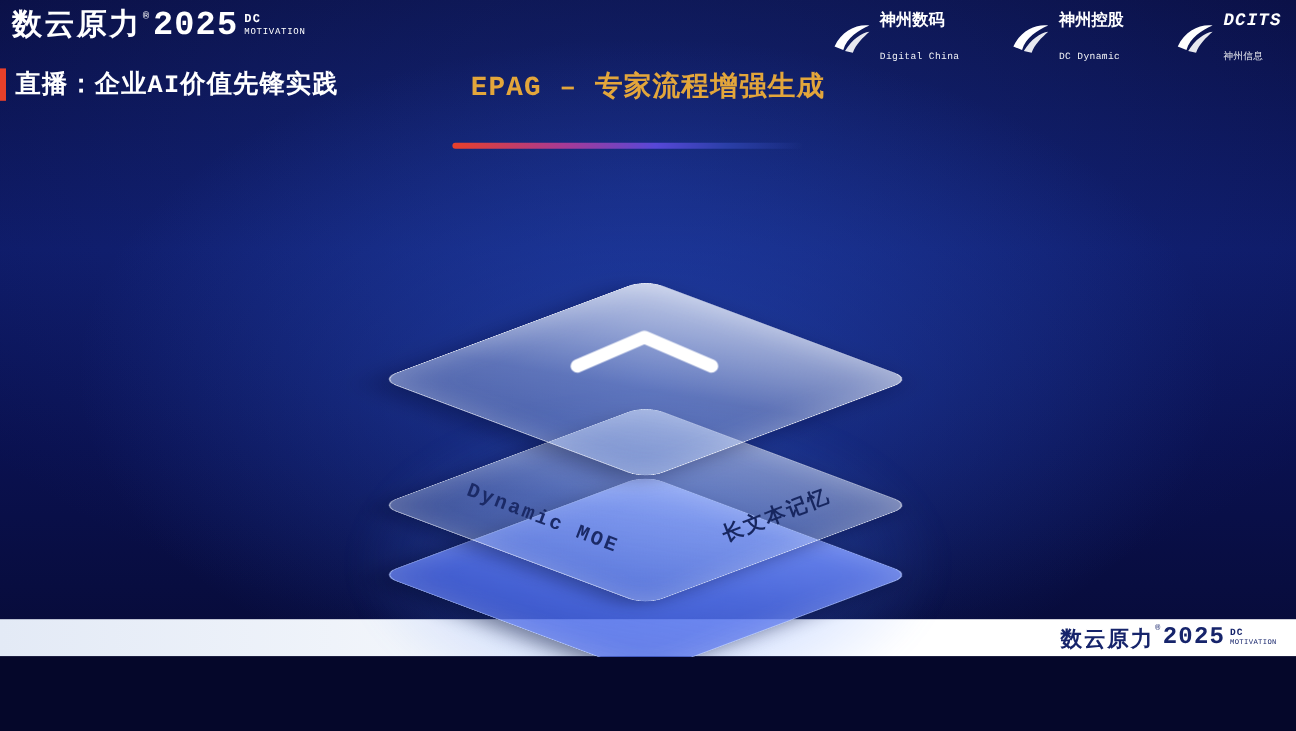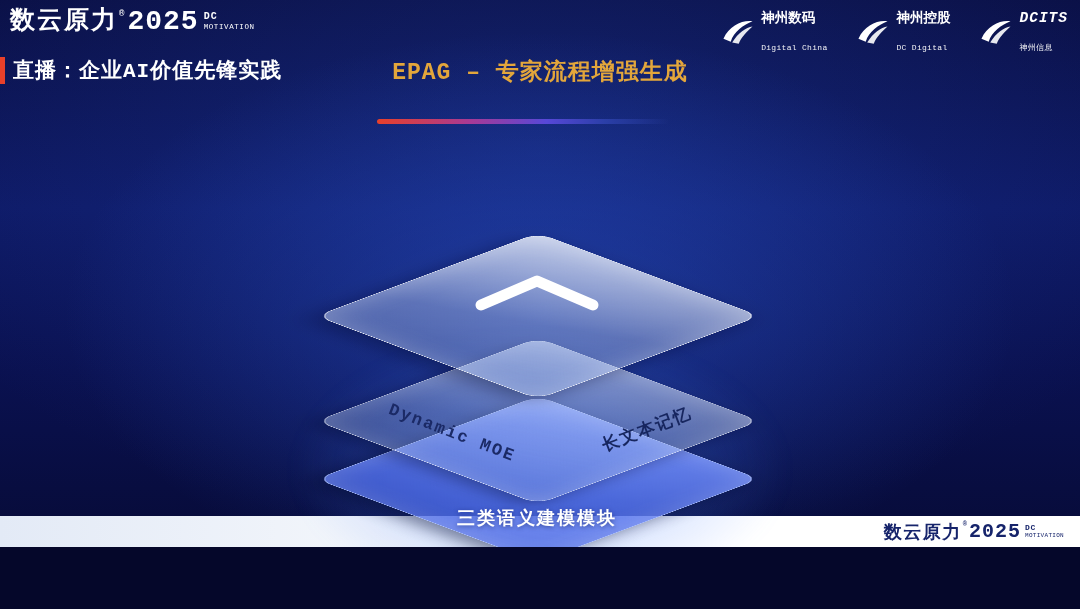--- a/index.html
+++ b/index.html
@@ -28,21 +28,21 @@
           font-size:23px; font-weight:800; color:#E3A63B; letter-spacing:1px; }
   .divider { position:absolute; top:119px; left:377px; width:292px; height:5px; border-radius:3px;
     background:linear-gradient(90deg,#E8402A 0%,#A73A96 32%,#5748D8 58%,#2B3FA8 78%,rgba(25,45,120,0.12) 100%); }
   
   .subtitle { position:absolute; top:148px; left:0; width:100%; text-align:center;
               font-size:32px; font-weight:600; letter-spacing:0.5px; }
   .subtitle .word { margin:0 9px; white-space:nowrap; }
   .subtitle .initial { color:#E3A63B; }
   .subtitle .rest { color:#ffffff; }
   
-  .partners { position:absolute; top:10px; right:12px; display:flex; gap:30px; align-items:center; }
+  .partners { position:absolute; top:10px; right:12px; display:flex; gap:44px; align-items:center; }
   .partner { display:flex; align-items:center; gap:7px; }
   .partner-icon svg { width:32px; height:27px; display:block; }
   .partner-text { display:flex; flex-direction:column; line-height:1.2; }
   .partner-cn { font-size:13.5px; font-weight:700; }
   .partner-en { font-size:8px; opacity:0.95; letter-spacing:0.3px;margin-top:16px; }
   .partner:nth-child(3) .partner-cn { font-style:italic; letter-spacing:1px; font-size:14.5px; }
   
   .glow { position:absolute; left:270px; top:320px; width:540px; height:300px; z-index:4;
           background:radial-gradient(ellipse, rgba(70,125,255,0.45), rgba(0,0,0,0) 65%); filter:blur(8px); }
   .layer { position:absolute; width:312px; height:312px; left:381px;
@@ -116,21 +116,21 @@
     </div>
     <div class="partner">
       <span class="partner-icon">
         <svg viewBox="0 0 44 36">
             <path d="M2 28 C 10 10, 28 2, 42 4 C 30 9, 16 18, 12 32 Z" fill="#fff"></path>
             <path d="M14 33 C 22 20, 33 12, 42 11 C 35 17, 26 26, 23 35 Z" fill="#fff" opacity="0.9"></path>
           </svg>
       </span>
       <span class="partner-text">
         <span class="partner-cn">神州控股</span>
-        <span class="partner-en">DC Digital</span>
+        <span class="partner-en">DC Dynamic</span>
       </span>
     </div>
     <div class="partner">
       <span class="partner-icon">
         <svg viewBox="0 0 44 36">
             <path d="M2 28 C 10 10, 28 2, 42 4 C 30 9, 16 18, 12 32 Z" fill="#fff"></path>
             <path d="M14 33 C 22 20, 33 12, 42 11 C 35 17, 26 26, 23 35 Z" fill="#fff" opacity="0.9"></path>
           </svg>
       </span>
       <span class="partner-text">
@@ -148,21 +148,20 @@
   <div class="layer layer-bottom"></div>
   <div class="layer layer-mid"></div>
   <div class="layer layer-top"></div>
 
   <svg class="chevron" width="130" height="42" viewBox="0 0 130 42">
     <polyline points="9,33 65,9 121,33" fill="none" stroke="#ffffff" stroke-width="11" stroke-linecap="round" stroke-linejoin="round"></polyline>
   </svg>
 
   <div class="layer-label label-dynamic">Dynamic MOE</div>
   <div class="layer-label label-memory">长文本记忆</div>
-  <div class="layer-label label-bottom">三类语义建模模块</div>
 
   <div class="footer">
     <span class="f-name">数云原力</span>
     <span class="f-reg">®</span>
     <span class="f-year">2025</span>
     <span class="f-sub">
       <span class="f-dc">DC</span>
       <span class="f-mot">MOTIVATION</span>
     </span>
   </div>

